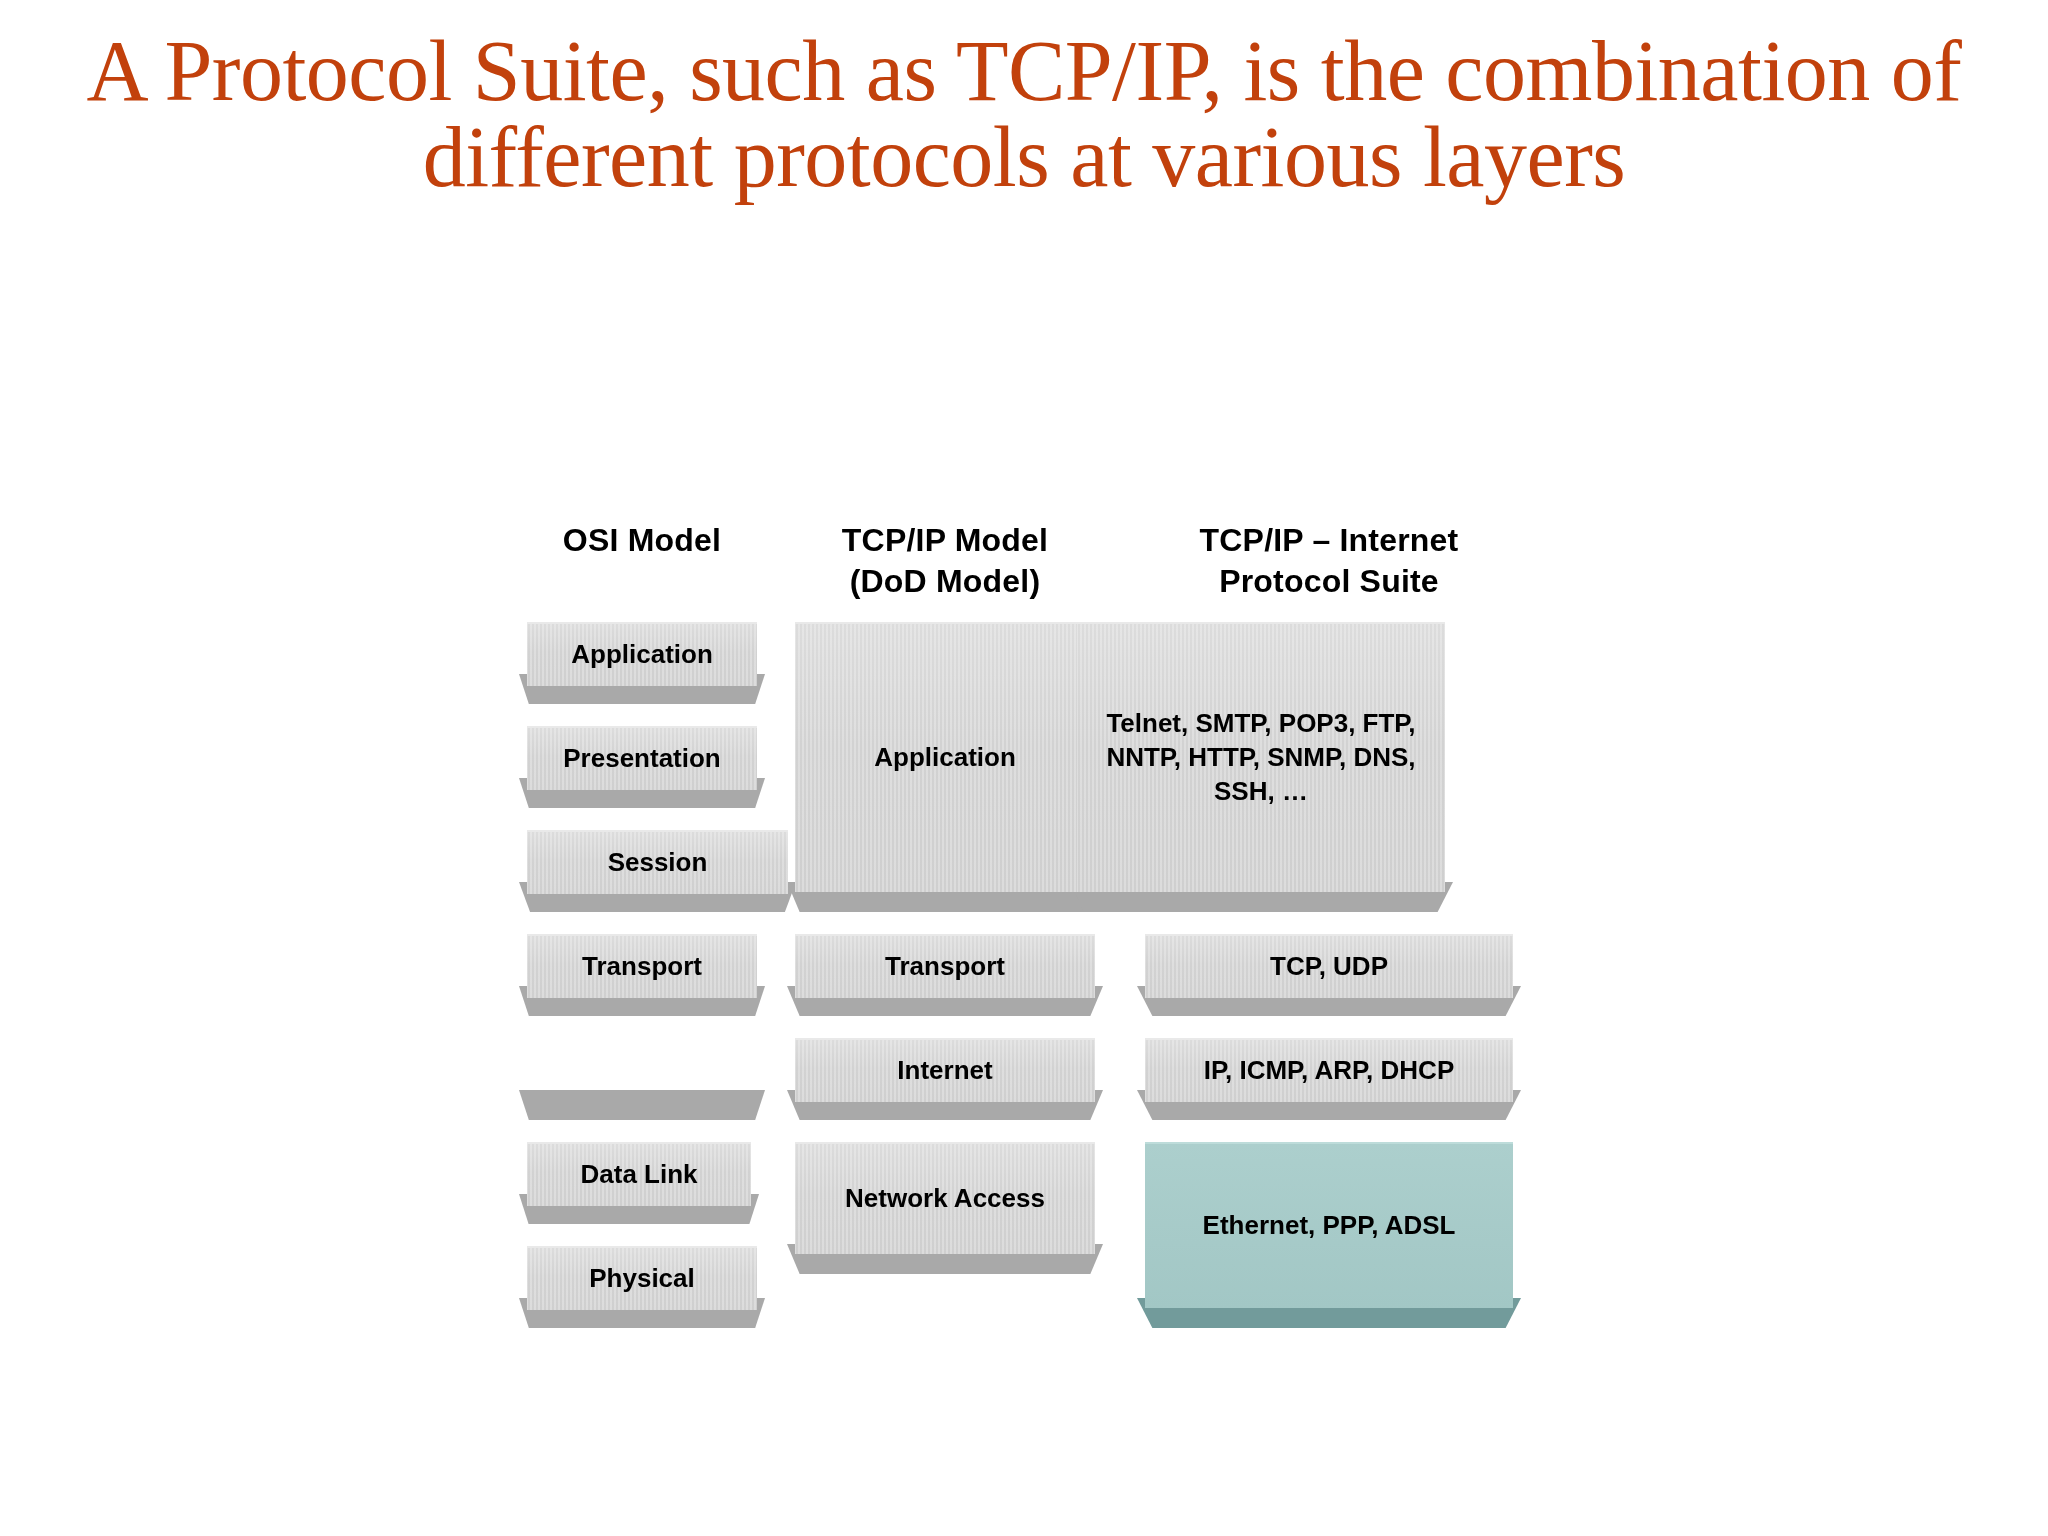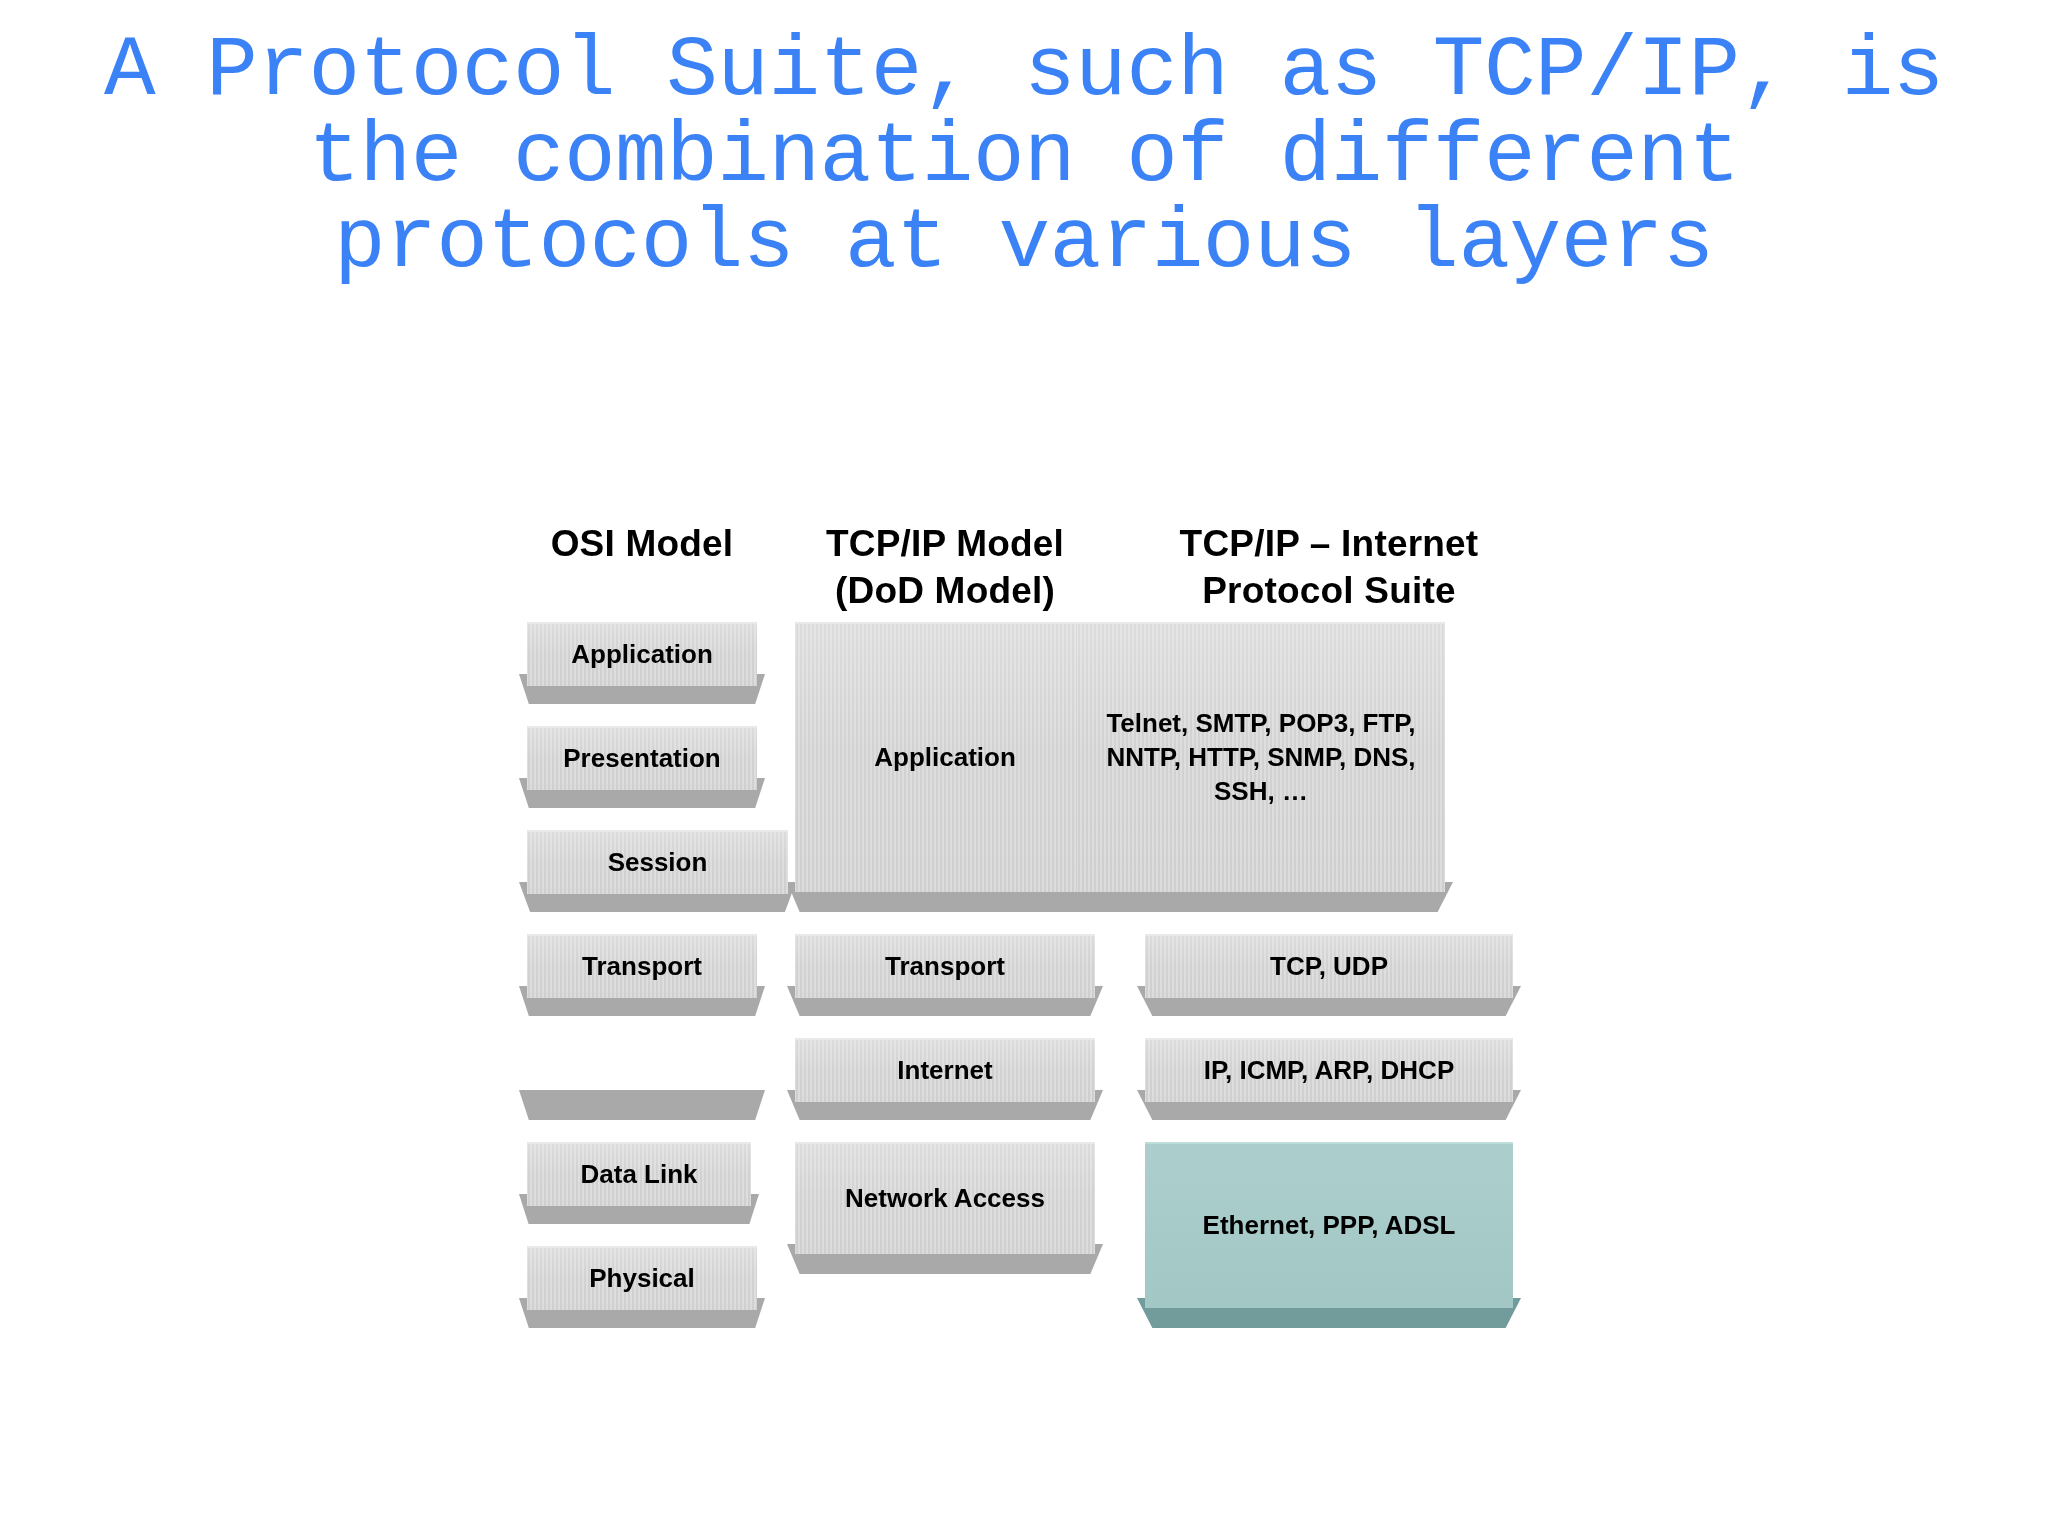--- a/index.html
+++ b/index.html
@@ -15,42 +15,42 @@
     position: relative;
   }
 
   
   .slide-title {
     position: absolute;
     left: 60px;
     top: 28px;
     width: 1928px;
     text-align: center;
-    font-family: Liberation Mono, monospace;
+    font-family: Liberation Serif, serif;
     font-size: 86px;
     line-height: 1.0;
     font-weight: 400;
-    color: #3b82f6;
+    color: #c2410c;
     letter-spacing: -0.5px;
   }
 
   
   .diagram {
     position: absolute;
     left: 0;
     top: 0;
     width: 2048px;
     height: 1536px;
   }
 
   .col-header {
     position: absolute;
     text-align: center;
     font-family: "Liberation Sans", sans-serif;
-    font-size: 37px;
+    font-size: 32px;
     font-weight: bold;
     color: #000000;
     line-height: 1.28;
     letter-spacing: 0.2px;
   }
 
   
   .block {
     position: absolute;
     box-sizing: border-box;

